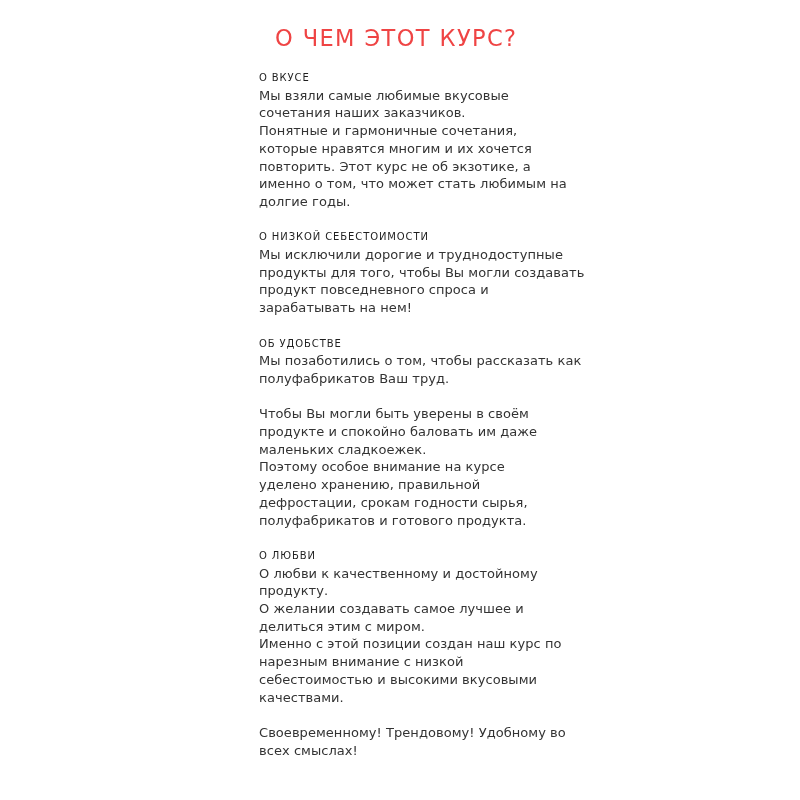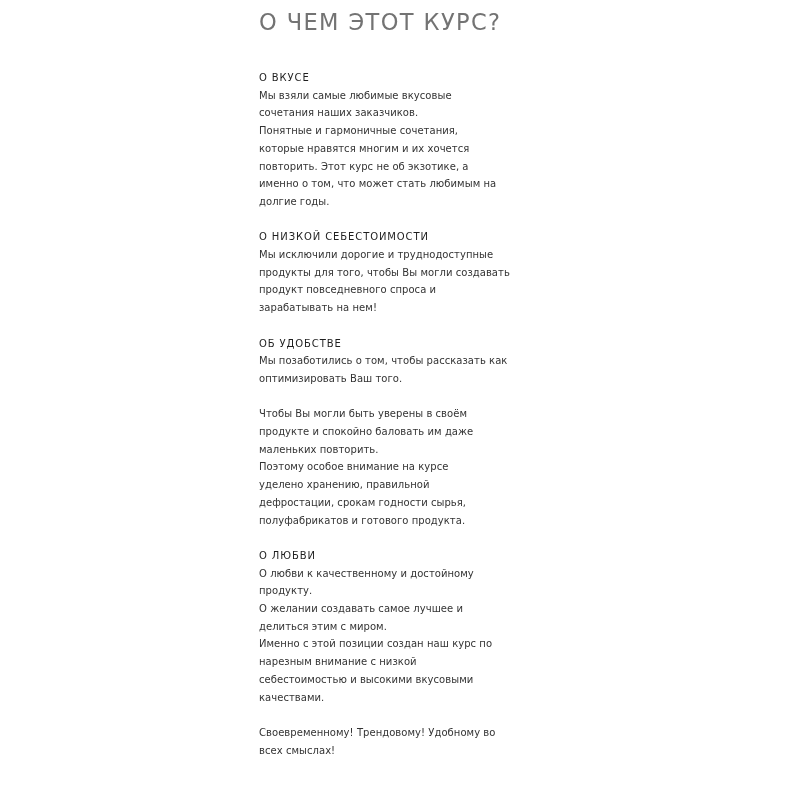--- a/index.html
+++ b/index.html
@@ -18,45 +18,45 @@
   .page {
     position: absolute;
     left: 259px;
     top: 0;
     width: 300px;
   }
   .title {
     position: absolute;
     left: 0;
     top: 9px;
-    margin: 0;
+    margin: 16px;
     font-size: 22.5px;
     font-weight: normal;
     letter-spacing: 1.4px;
-    color: #737373;
+    color: #ef4444;
     white-space: nowrap;
   }
   .sections {
     position: absolute;
     left: 0;
     top: 69px;
     width: 300px;
   }
   .section {
     margin: 0 0 17.7px 0;
   }
   .section-heading {
     font-size: 10px;
     letter-spacing: 0.9px;
     line-height: 17.7px;
     color: #1e1e1e;
     white-space: nowrap;
   }
   .line {
-    font-size: 10px;
+    font-size: 13px;
     line-height: 17.7px;
     color: #333333;
     white-space: nowrap;
     letter-spacing: 0.05px;
   }
   .closing {
     margin-top: 17px;
   }
 </style>
 </head>
@@ -82,27 +82,27 @@
       <div class="section-heading">О НИЗКОЙ СЕБЕСТОИМОСТИ</div>
       <div class="line">Мы исключили дорогие и труднодоступные</div>
       <div class="line">продукты для того, чтобы Вы могли создавать</div>
       <div class="line">продукт повседневного спроса и</div>
       <div class="line">зарабатывать на нем!</div>
     </div>
 
     <div class="section">
       <div class="section-heading">ОБ УДОБСТВЕ</div>
       <div class="line">Мы позаботились о том, чтобы рассказать как</div>
-      <div class="line">оптимизировать Ваш того.</div>
+      <div class="line">полуфабрикатов Ваш труд.</div>
     </div>
 
     <div class="section">
       <div class="line">Чтобы Вы могли быть уверены в своём</div>
       <div class="line">продукте и спокойно баловать им даже</div>
-      <div class="line">маленьких повторить.</div>
+      <div class="line">маленьких сладкоежек.</div>
       <div class="line">Поэтому особое внимание на курсе</div>
       <div class="line">уделено  хранению, правильной</div>
       <div class="line">дефростации, срокам годности  сырья,</div>
       <div class="line">полуфабрикатов и готового продукта.</div>
     </div>
 
     <div class="section">
       <div class="section-heading">О ЛЮБВИ</div>
       <div class="line">О любви к качественному и достойному</div>
       <div class="line">продукту.</div>

